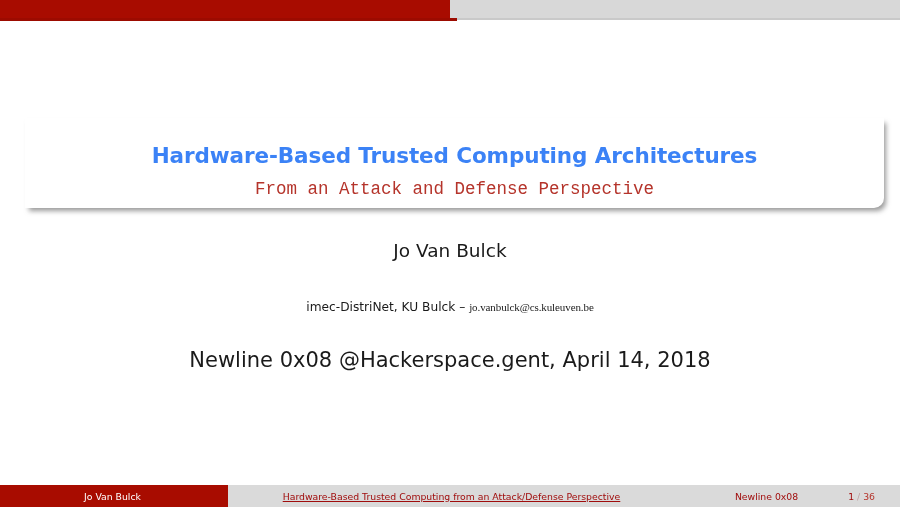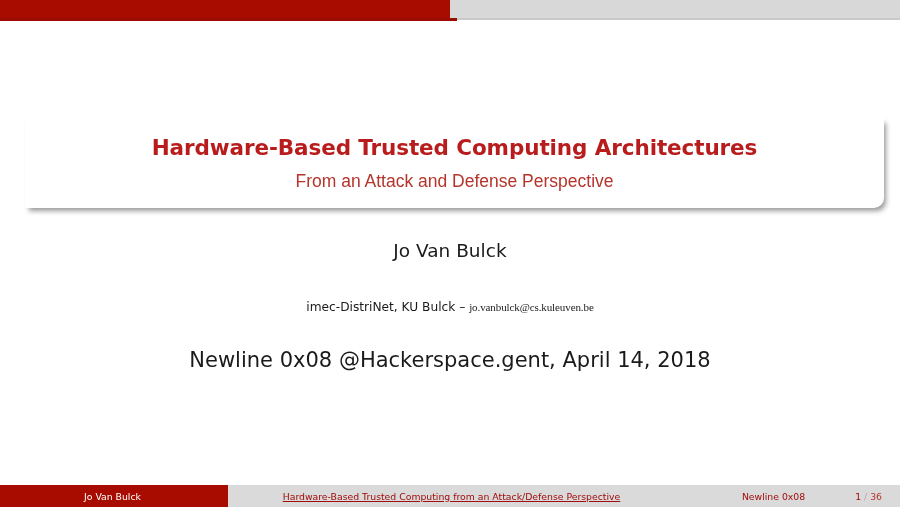--- a/index.html
+++ b/index.html
@@ -64,31 +64,31 @@
     width: 859px;
     height: 90px;
     background: #ffffff;
     border-bottom-right-radius: 10px;
     box-shadow: 3px 4px 5px -1px rgba(120,120,120,0.75);
     text-align: center;
     box-sizing: border-box;
     padding-top: 18px;
   }
   .slide-title {
-    color: #b91c1c;
+    color: #3b82f6;
     font-family: "DejaVu Sans", sans-serif;
     font-weight: bold;
     font-size: 21.5px;
     letter-spacing: -0.1px;
     line-height: 1.15;
-    margin: 0;
+    margin: 8px;
   }
   .slide-subtitle {
     color: #b5342b;
-    font-family: Liberation Sans, sans-serif;
+    font-family: Liberation Mono, monospace;
     font-weight: normal;
     font-size: 17.5px;
     line-height: 1.15;
     margin: 10px 0 0 0;
   }
 
   
   .bodyblock {
     position: absolute;
     left: 0;
@@ -153,21 +153,21 @@
     color: #a00d0d;
     border-left: 3px solid #a80c00;
     box-sizing: border-box;
     text-decoration: underline;
   }
   .foot-right {
     width: 225px;
     background: #dadada;
     color: #a00d0d;
     justify-content: flex-end;
-    padding-right: 18px;
+    padding-right: 25px;
     gap: 18px;
   }
   .foot-pageno {
     color: #b5342b;
     white-space: nowrap;
     margin-left: 32px;
   }
   .foot-pageno .cur { color: #a00d0d; }
   .foot-pageno .sep { color: #c0a0a0; }
 </style>

